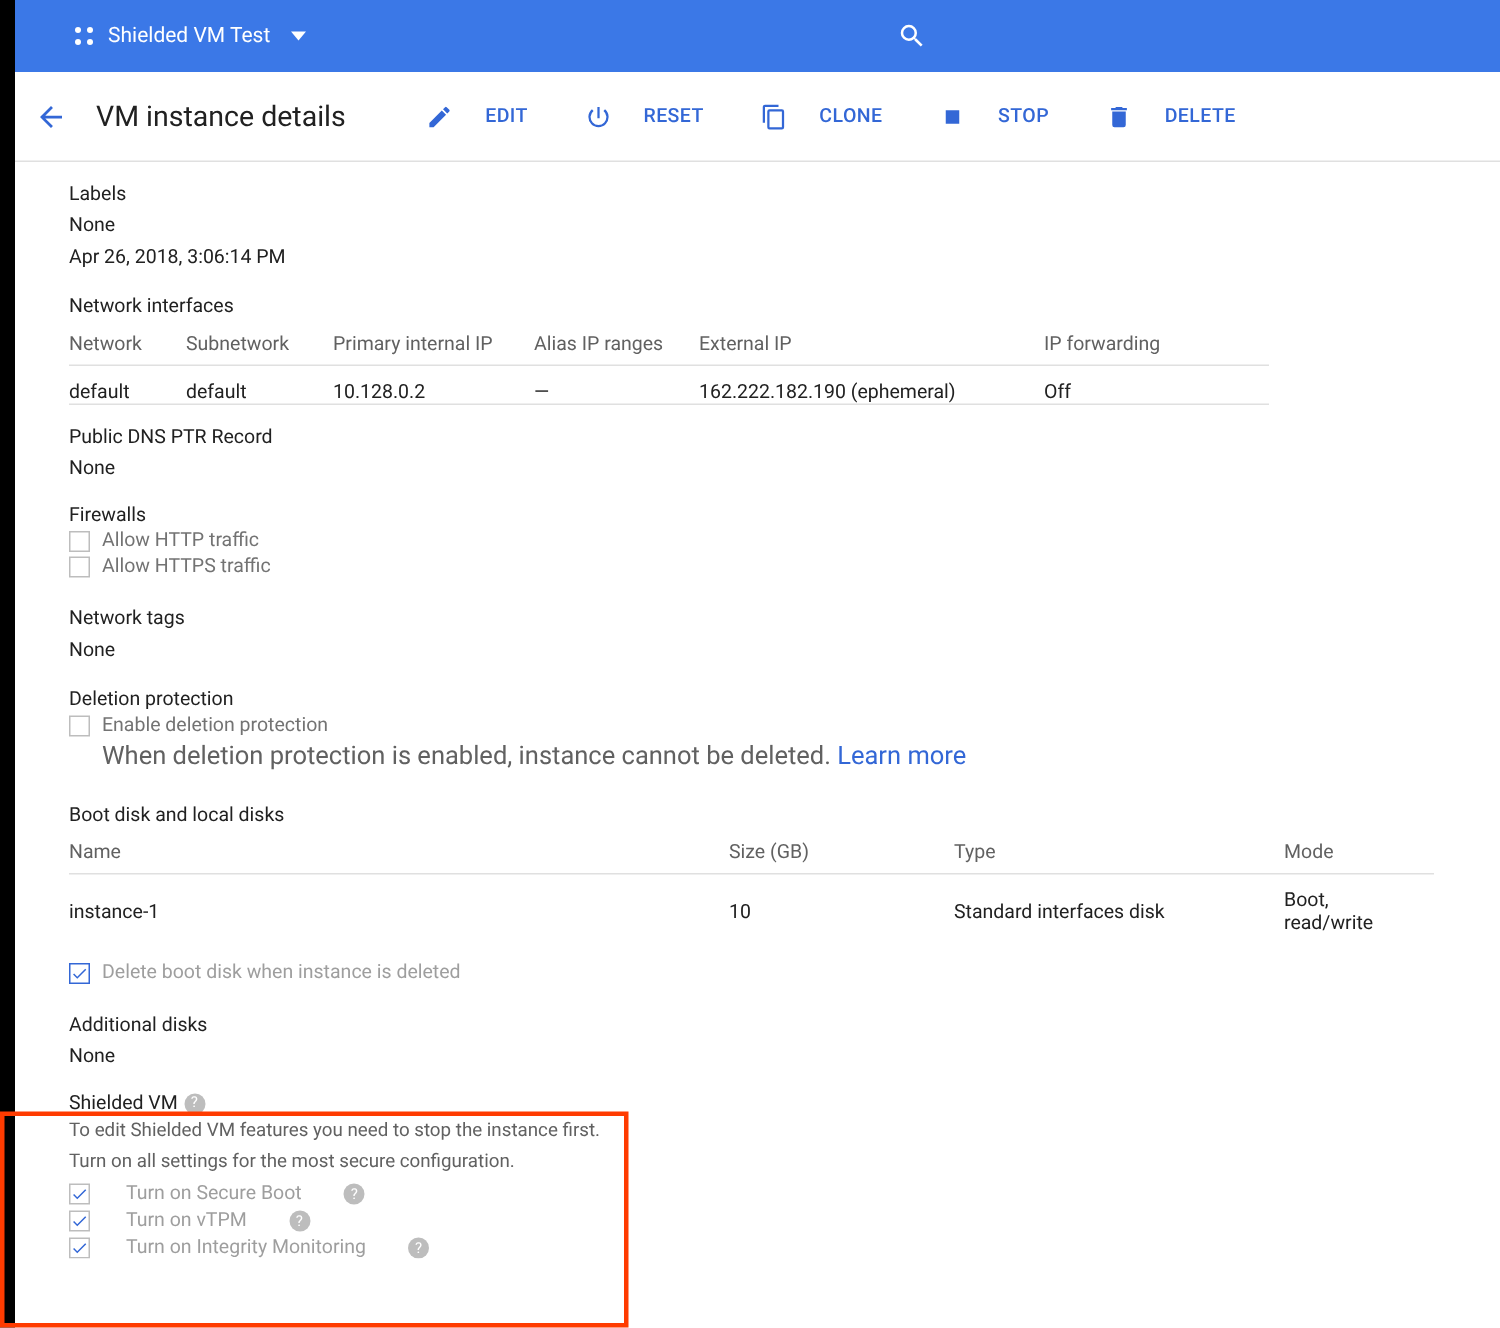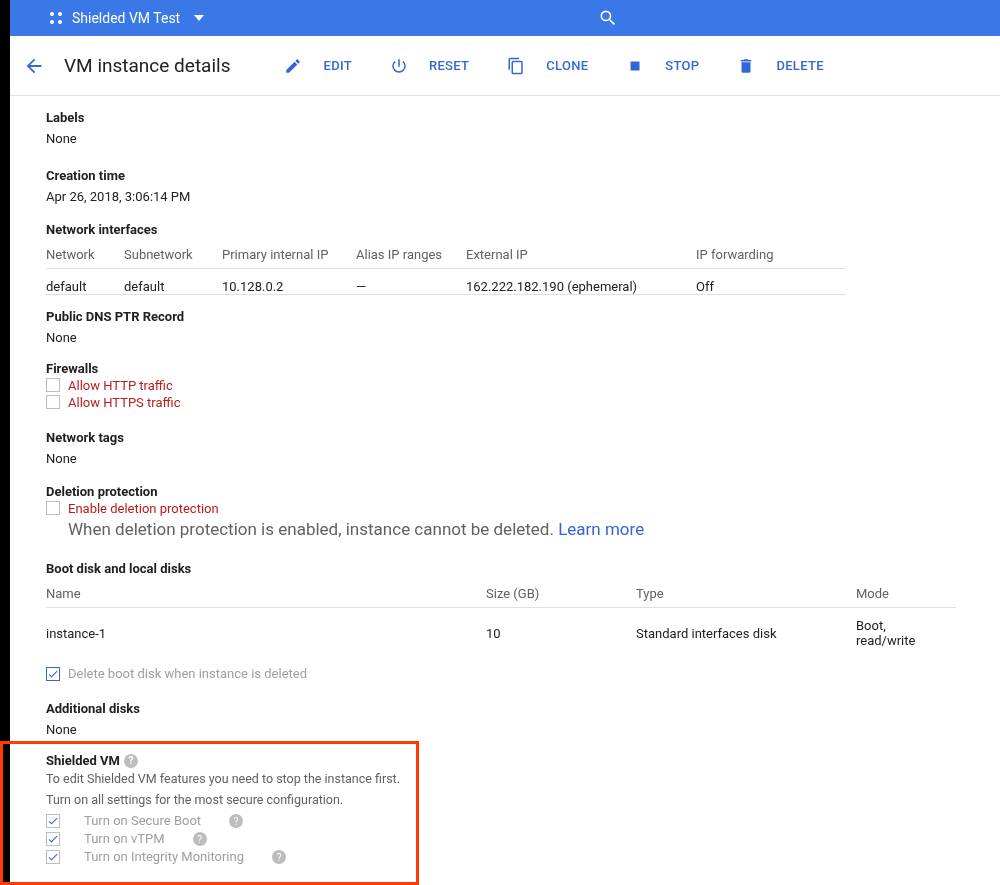--- a/index.html
+++ b/index.html
@@ -6,21 +6,21 @@
   body {
     font-family: Roboto, "Helvetica Neue", Arial, sans-serif;
     font-size: 13px;
     color: #212121;
     background: #fff;
     width: 1000px;
   }
   
   .topbar {
     background: #3b78e7;
-    height: 36px;
+    height: 48px;
     display: flex;
     align-items: center;
     padding: 0 16px 0 48px;
     color: #fff;
   }
   .topbar .proj {
     display: flex;
     align-items: center;
     gap: 8px;
     font-size: 14px;
@@ -73,21 +73,21 @@
     font-weight: 500;
     letter-spacing: 0.3px;
     cursor:pointer;
     text-transform: uppercase;
   }
   .actbtn svg { width:18px; height:18px; fill:#3367d6; flex:none; }
   
   .content { padding: 8px 0 0 46px; width: 960px; }
   .section-label {
     font-size: 13px;
-    font-weight: 700;
+    font-weight: 400;
     color: #212121;
     margin-top: 16px;
   }
   .section-value {
     font-size: 13px;
     color: #212121;
     margin-top: 6px;
   }
   
   .nettable, .disktable {
@@ -107,23 +107,23 @@
   .nettable td, .disktable td {
     text-align: left;
     padding: 10px 8px 0 0;
     color: #212121;
     border-bottom: 1px solid #e0e0e0;
   }
   .disktable td { border-bottom: none; }
   .disktable thead tr { border-bottom: 1px solid #e0e0e0; }
   
   .cb-row {
-    display:flex; align-items:flex-start; gap:8px;
-    font-size: 13px;
-    color: #b91c1c;
+    display:flex; align-items:center; gap:8px;
+    font-size: 13px;
+    color: #737373;
     margin-top: 2px;
   }
   .cb {
     width: 14px; height: 14px;
     border: 1.5px solid #bdbdbd;
     display: inline-flex;
     align-items: center; justify-content: center;
     flex: none;
   }
   .cb.checked-blue {
@@ -246,21 +246,20 @@
       <span>DELETE</span>
     </div>
   </div>
 </div>
 
 <div class="content">
 
   <div class="section-label" style="margin-top:6px;">Labels</div>
   <div class="section-value">None</div>
 
-  <div class="section-label" style="margin-top:22px;">Creation time</div>
   <div class="section-value">Apr 26, 2018, 3:06:14 PM</div>
 
   <div class="section-label" style="margin-top:18px;">Network interfaces</div>
   <table class="nettable">
     <colgroup>
       <col style="width:78px">
         <col style="width:98px">
         <col style="width:134px">
         <col style="width:110px">
         <col style="width:230px">

